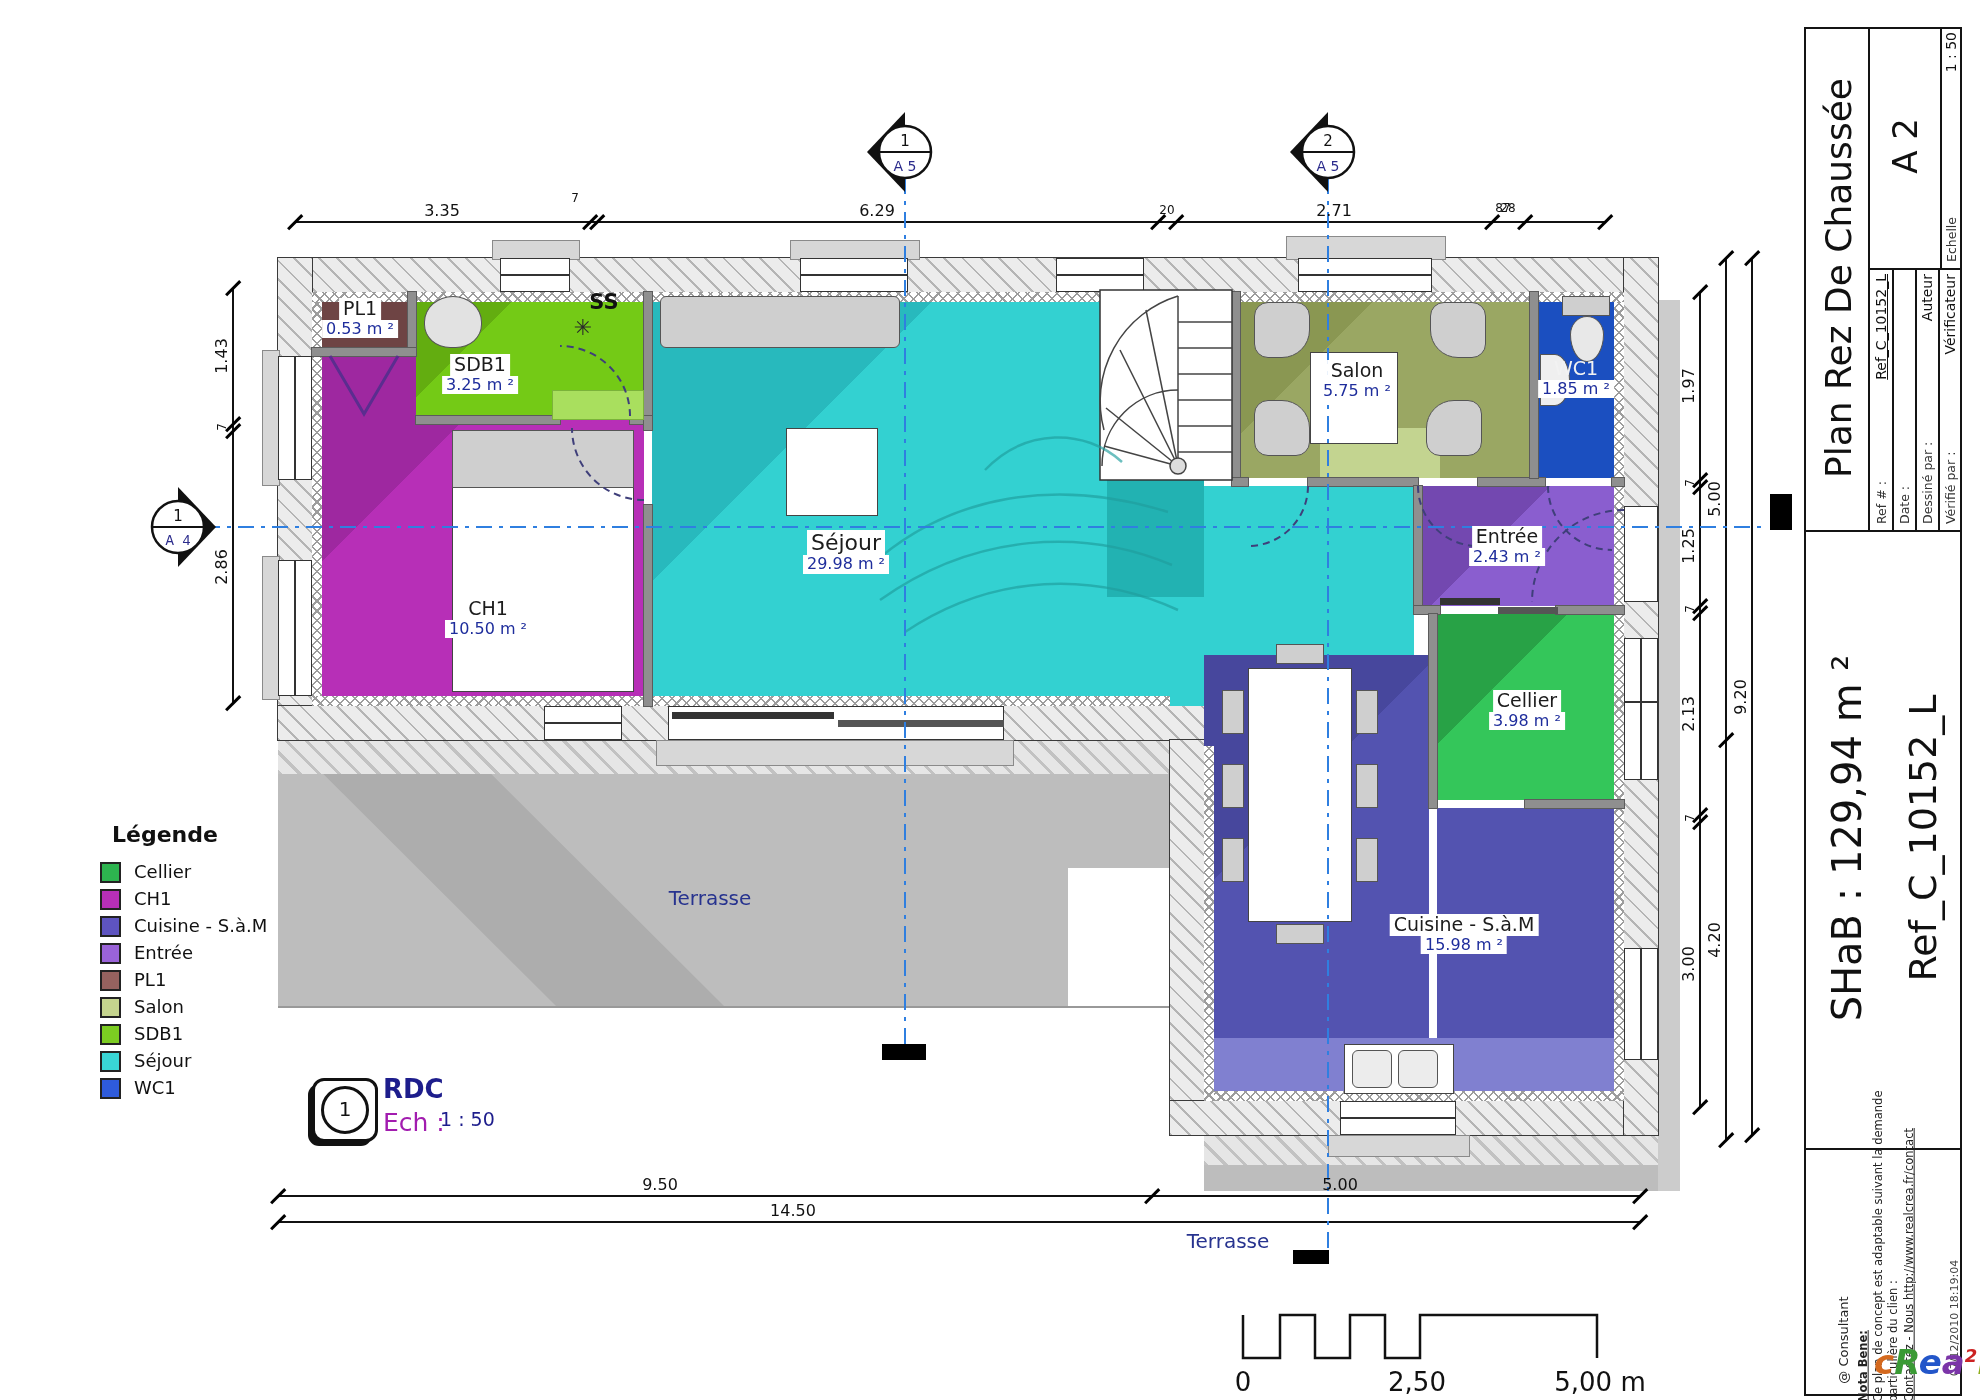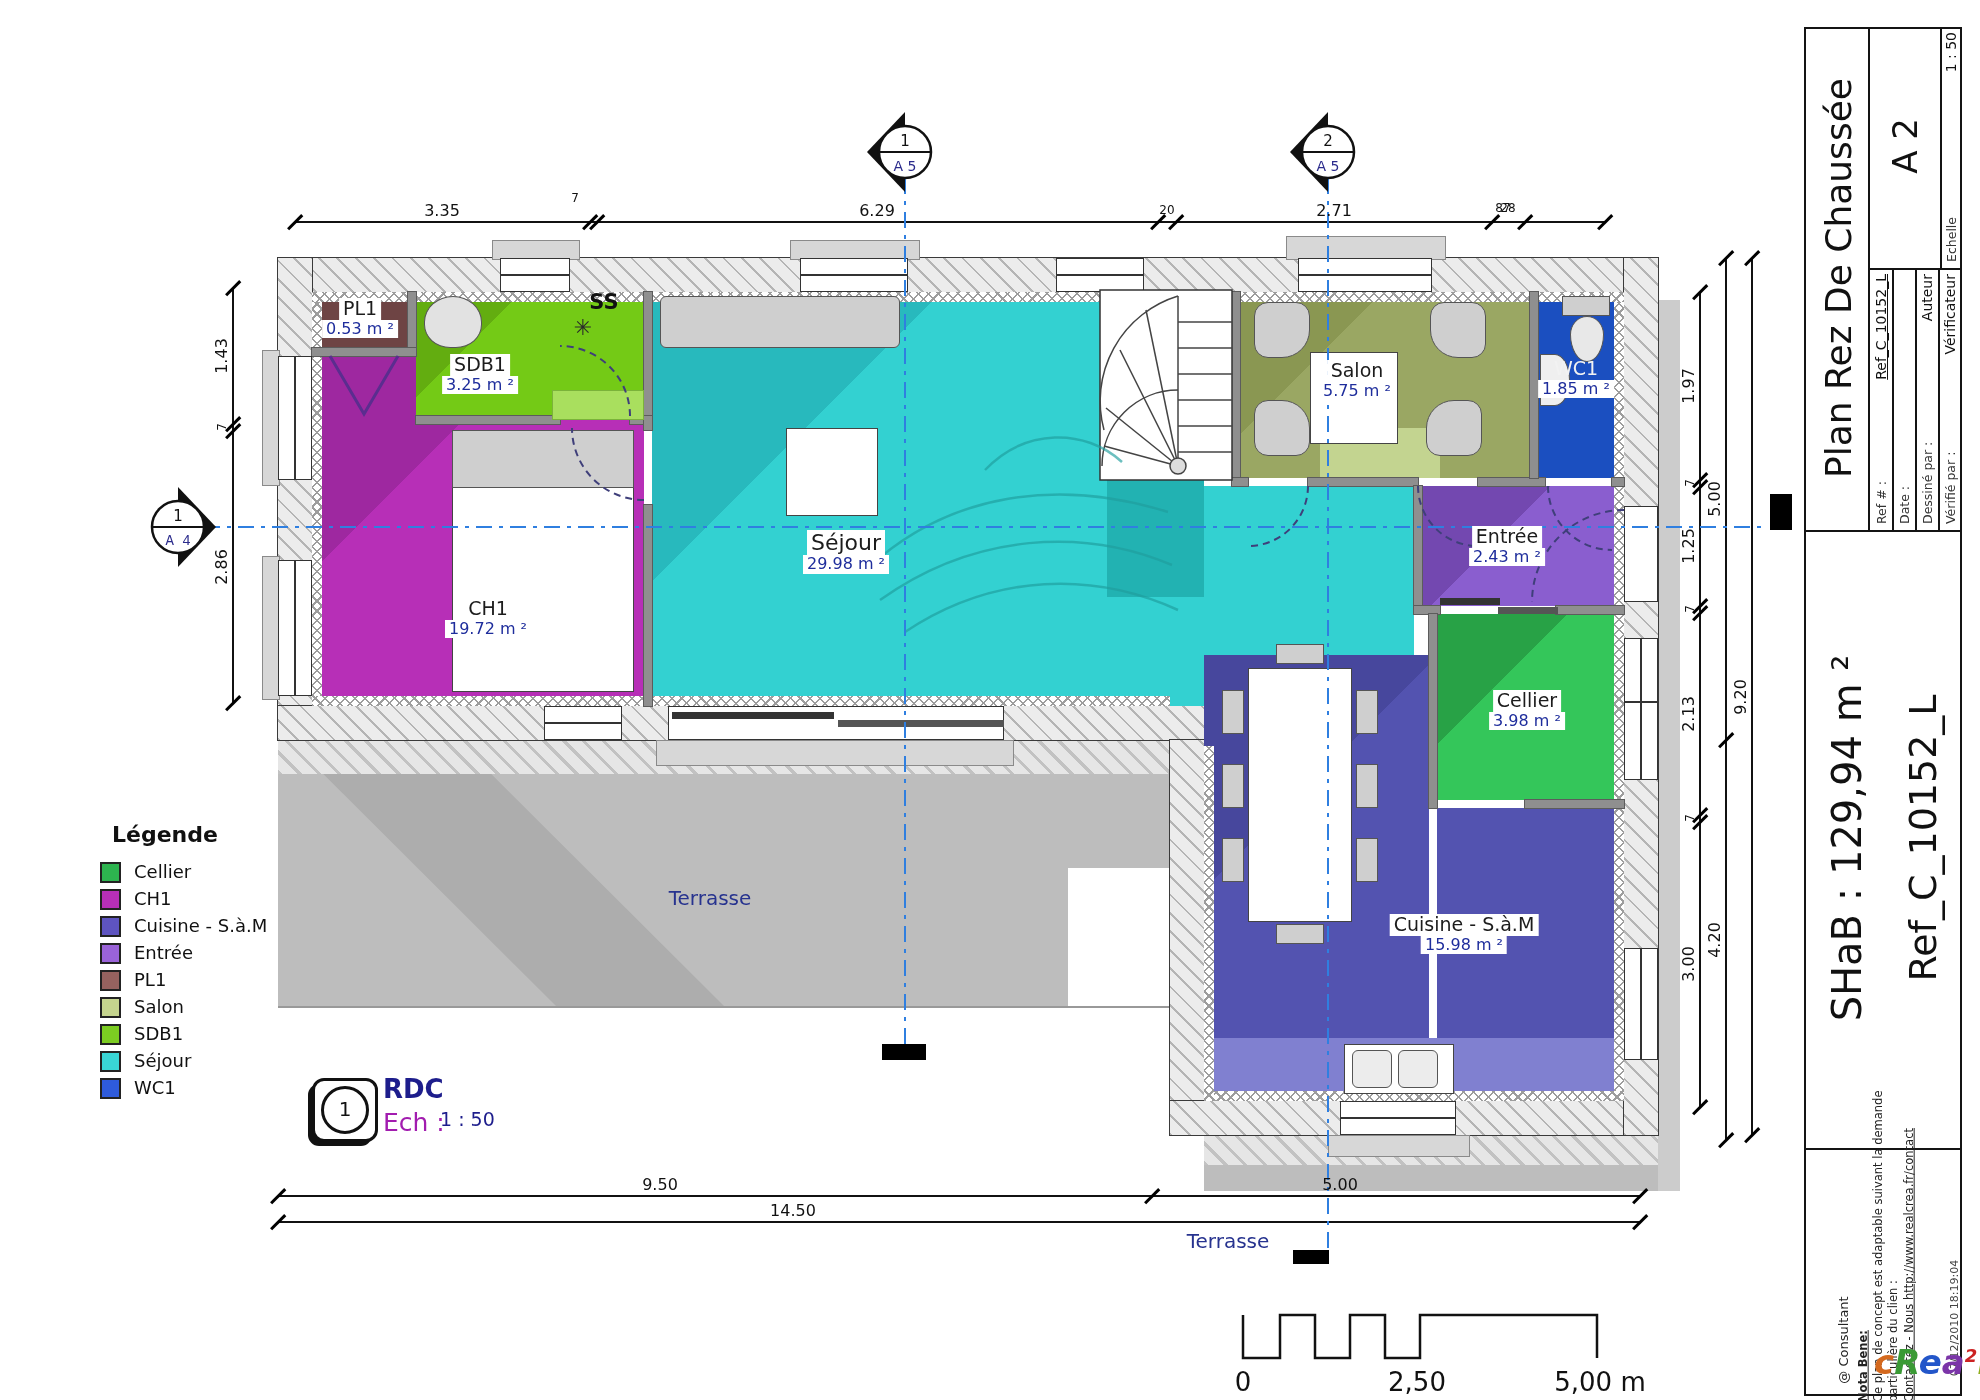--- a/index.html
+++ b/index.html
@@ -315,21 +315,21 @@
   <div class="rot dim" style="left:1740px;top:697px;">9.20</div>
   <div class="ctr dim" style="left:660px;top:1184px;">9.50</div>
   <div class="ctr dim" style="left:1340px;top:1184px;">5.00</div>
   <div class="ctr dim" style="left:793px;top:1210px;">14.50</div>
 
   <div class="rl" style="left:360px;top:298px;">
     <b>PL1</b><br><s>0.53 m ²</s></div>
   <div class="rl" style="left:480px;top:354px;">
     <b>SDB1</b><br><s>3.25 m ²</s></div>
   <div class="rl" style="left:488px;top:598px;">
-    <b>CH1</b><br><s>19.72 m ²</s></div>
+    <b>CH1</b><br><s>10.50 m ²</s></div>
   <div class="rl" style="left:846px;top:530px;">
     <b style="font-size:22px;">Séjour</b><br><s>29.98 m ²</s></div>
   <div class="rl" style="left:1357px;top:360px;">
     <b>Salon</b><br><s>5.75 m ²</s></div>
   <div class="rl" style="left:1576px;top:358px;">
     <b style="color:#f2f2f2;background:transparent;">WC1</b><br><s>1.85 m ²</s></div>
   <div class="rl" style="left:1507px;top:526px;">
     <b>Entrée</b><br><s>2.43 m ²</s></div>
   <div class="rl" style="left:1527px;top:690px;">
     <b>Cellier</b><br><s>3.98 m ²</s></div>

